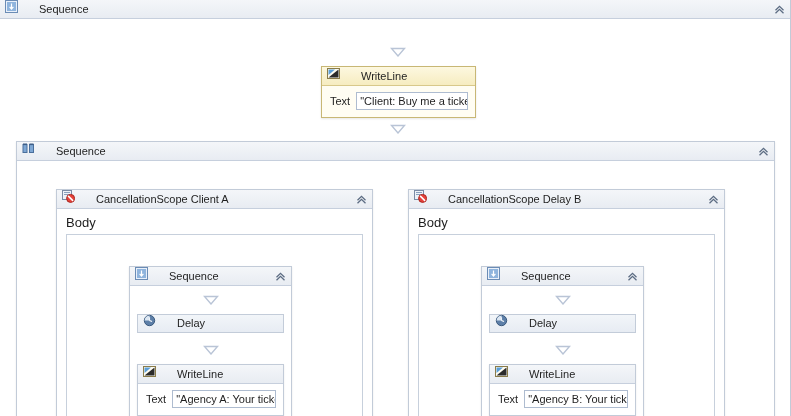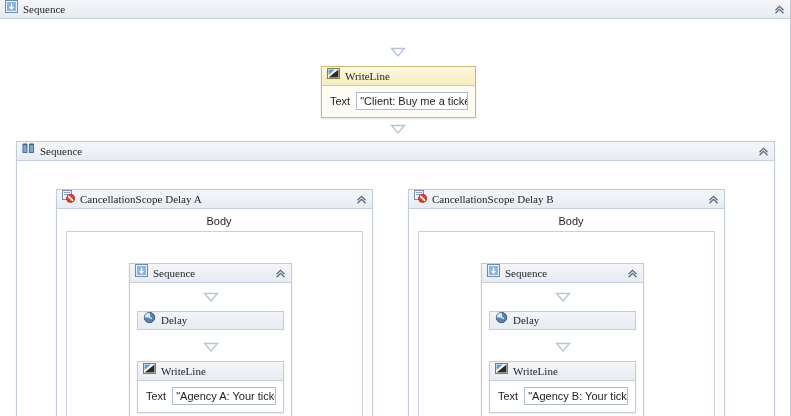--- a/index.html
+++ b/index.html
@@ -12,25 +12,24 @@
     font-size: 11px;
     color: #1e1e1e;
   }
 
   
   .act-header {
     display: flex;
     align-items: center;
     height: 19px;
     padding: 0 4px 0 5px;
-    gap: 5px;
+    gap: 21px;
     font-size: 11px;
     line-height: 19px;
     white-space: nowrap;
-    font-family: Liberation Serif, serif;
   }
   .act-title { flex: 0 0 auto; }
   .spacer { flex: 1 1 auto; }
 
   .hdr-grey {
     background: linear-gradient(to bottom,#f4f6f9 0%,#e8ecf2 100%);
     border-bottom: 1px solid #c6cfdd;
   }
   .hdr-yellow {
     background: linear-gradient(to bottom,#fdf8e0 0%,#f6ecc0 100%);
@@ -118,23 +117,22 @@
     height: 272px;
     background: #ffffff;
     border: 1px solid #c2cbd8;
     box-shadow: 0 1px 2px rgba(0,0,0,.08);
   }
   #cscope-a { left: 39px; }
   #cscope-b { left: 391px; }
 
   .cscope-bodylabel {
     padding: 6px 0 4px 9px;
-    font-size: 11px;
+    font-size: 13px;
     color: #1e1e1e;
-    text-align: center;
   }
   .cscope-bodybox {
     position: relative;
     margin: 0 9px 0 9px;
     height: 224px;
     border: 1px solid #c7d0dc;
     background: #ffffff;
   }
 
   
@@ -240,21 +238,21 @@
           <div class="act-header hdr-grey">
             <span class="icon">
               <svg width="13" height="13" viewBox="0 0 13 13">
                 <rect x="0.5" y="0.5" width="9" height="9" fill="#eef2f8" stroke="#7b8ba5"></rect>
                 <rect x="2" y="2" width="6" height="1" fill="#8aa0bd"></rect>
                 <rect x="2" y="4" width="6" height="1" fill="#8aa0bd"></rect>
                 <circle cx="8.6" cy="8.4" r="4" fill="#e8413a" stroke="#a82720"></circle>
                 <path d="M6.1 5.9 L11.1 10.9" stroke="#ffffff" stroke-width="1.5"></path>
               </svg>
             </span>
-            <span class="act-title">CancellationScope Delay A</span>
+            <span class="act-title">CancellationScope Client A</span>
             <span class="spacer"></span>
             <span class="chev">
               <svg width="13" height="13" viewBox="0 0 13 13">
                 <path d="M2.5 7.2 L6.5 3.4 L10.5 7.2" stroke="#5b6b82" fill="none" stroke-width="1.3"></path>
                 <path d="M2.5 10.2 L6.5 6.4 L10.5 10.2" stroke="#5b6b82" fill="none" stroke-width="1.3"></path>
               </svg>
             </span>
           </div>
 
           <div class="cscope-bodylabel">Body</div>

